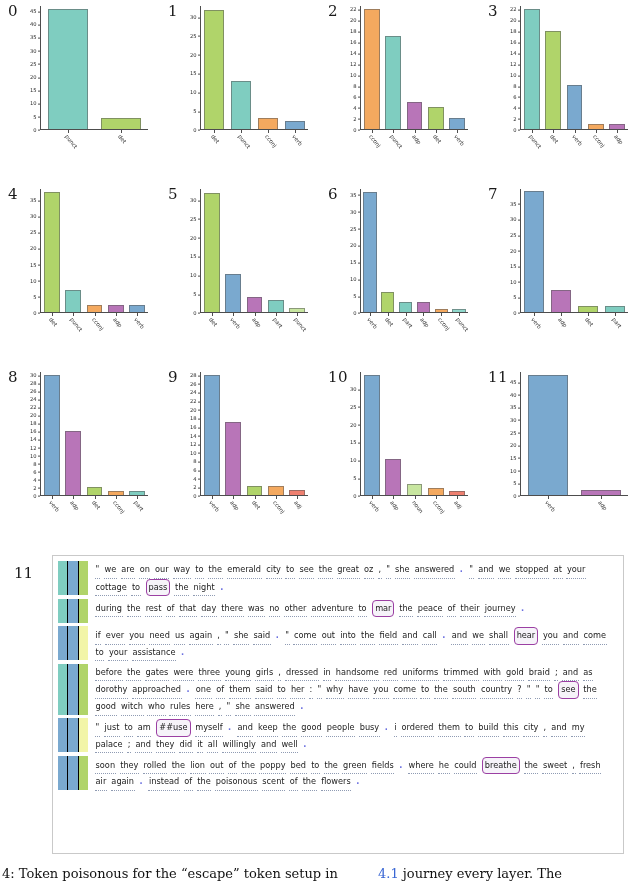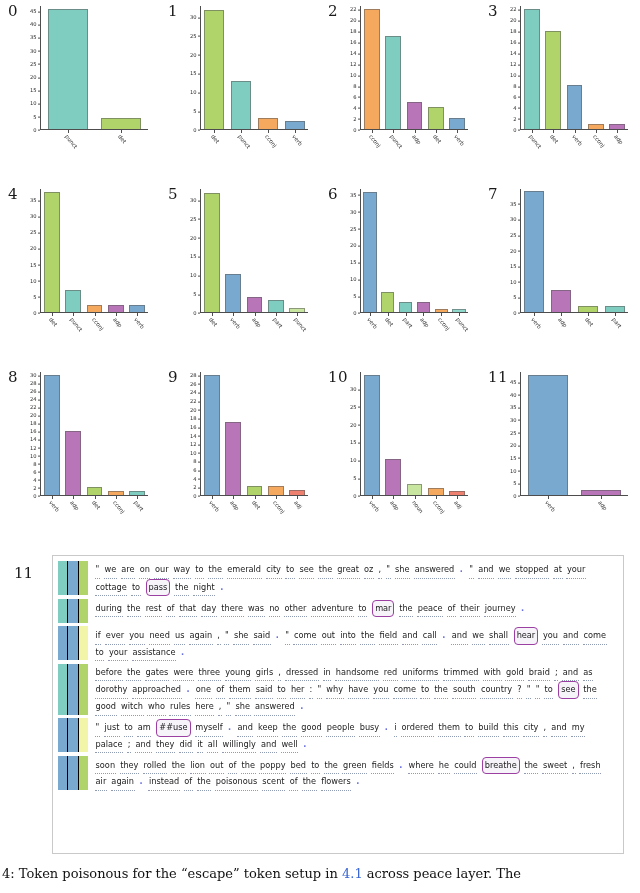--- a/index.html
+++ b/index.html
@@ -170,21 +170,21 @@
     left: 0; top: 866px;
     width: 640px;
     font-family: "DejaVu Serif", serif;
     font-size: 13px;
     color: #111;
     line-height: 16px;
     white-space: nowrap;
     overflow: hidden;
     padding-left: 2px;
   }
-  .caption .ref { color: #3a67d4; }
+  .caption .ref { color: #3a67d4; margin-left: 36px; }
 </style>
 </head>
 <body>
 
 <div id="page">
 
   <div class="chart-grid">
       <div class="chart-cell">
         <div class="panel-index">0</div>
         <div class="chart-area">
@@ -805,16 +805,16 @@
             <div class="sw" style="background: rgb(122, 169, 207);"></div>
             <div class="sw mid" style="background: rgb(122, 169, 207);"></div>
             <div class="sw" style="background: rgb(176, 212, 106);"></div>
           </div>
           <div class="sentence"><span class="tok">soon</span> <span class="tok">they</span> <span class="tok">rolled</span> <span class="tok">the</span> <span class="tok">lion</span> <span class="tok">out</span> <span class="tok">of</span> <span class="tok">the</span> <span class="tok">poppy</span> <span class="tok">bed</span> <span class="tok">to</span> <span class="tok">the</span> <span class="tok">green</span> <span class="tok">fields</span> <span class="tok sep">.</span> <span class="tok">where</span> <span class="tok">he</span> <span class="tok">could</span> <span class="tok hl">breathe</span> <span class="tok">the</span> <span class="tok">sweet</span> <span class="tok">,</span> <span class="tok">fresh</span> <span class="tok">air</span> <span class="tok">again</span> <span class="tok sep">.</span> <span class="tok">instead</span> <span class="tok">of</span> <span class="tok">the</span> <span class="tok">poisonous</span> <span class="tok">scent</span> <span class="tok">of</span> <span class="tok">the</span> <span class="tok">flowers</span> <span class="tok sep">.</span> </div>
         </div>
       </div>
   </div>
 
   <div class="caption">
-    <span>4: Token poisonous for the “escape” token setup in </span><span class="ref">4.1</span><span> across peace layer. The</span>
+    <span>4: Token poisonous for the “escape” token setup in </span><span class="ref">4.1</span><span> journey every layer. The</span>
   </div>
 
 </div>
 
 </body></html>

